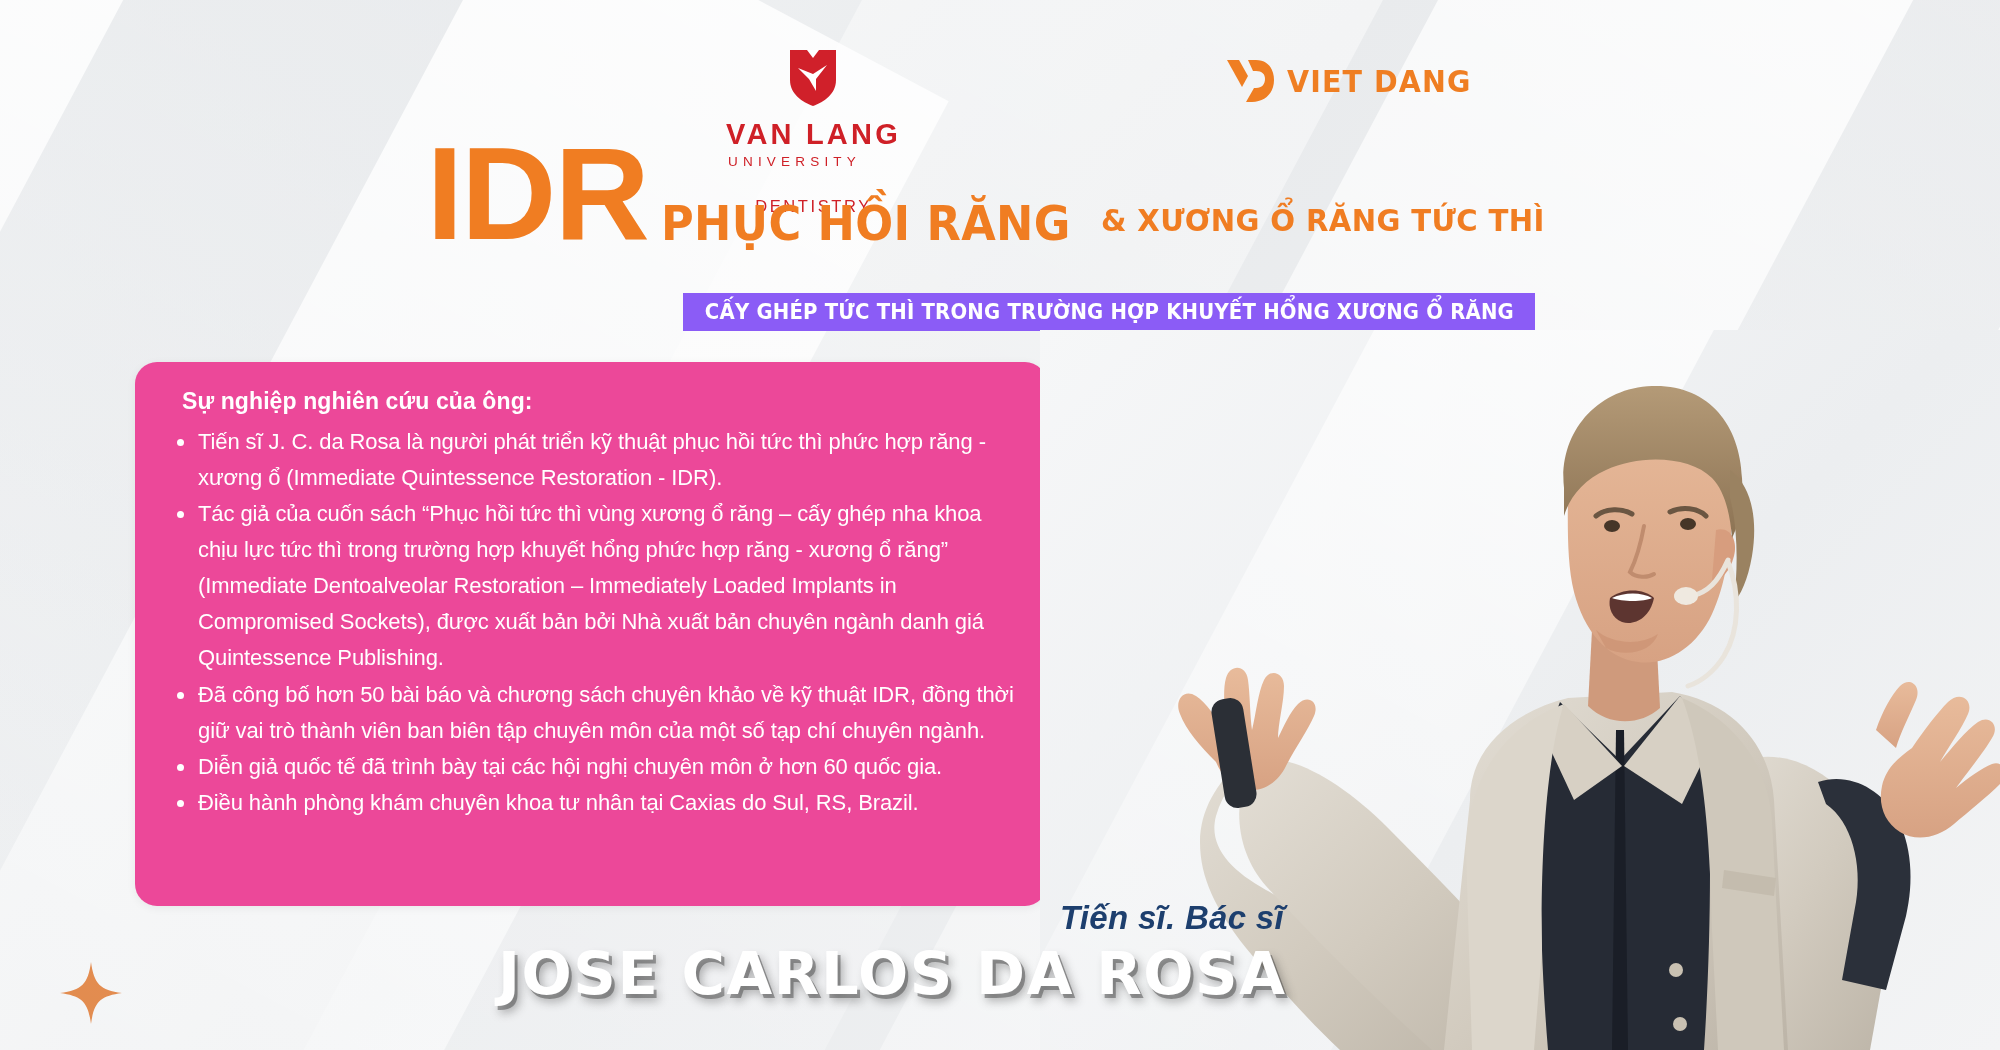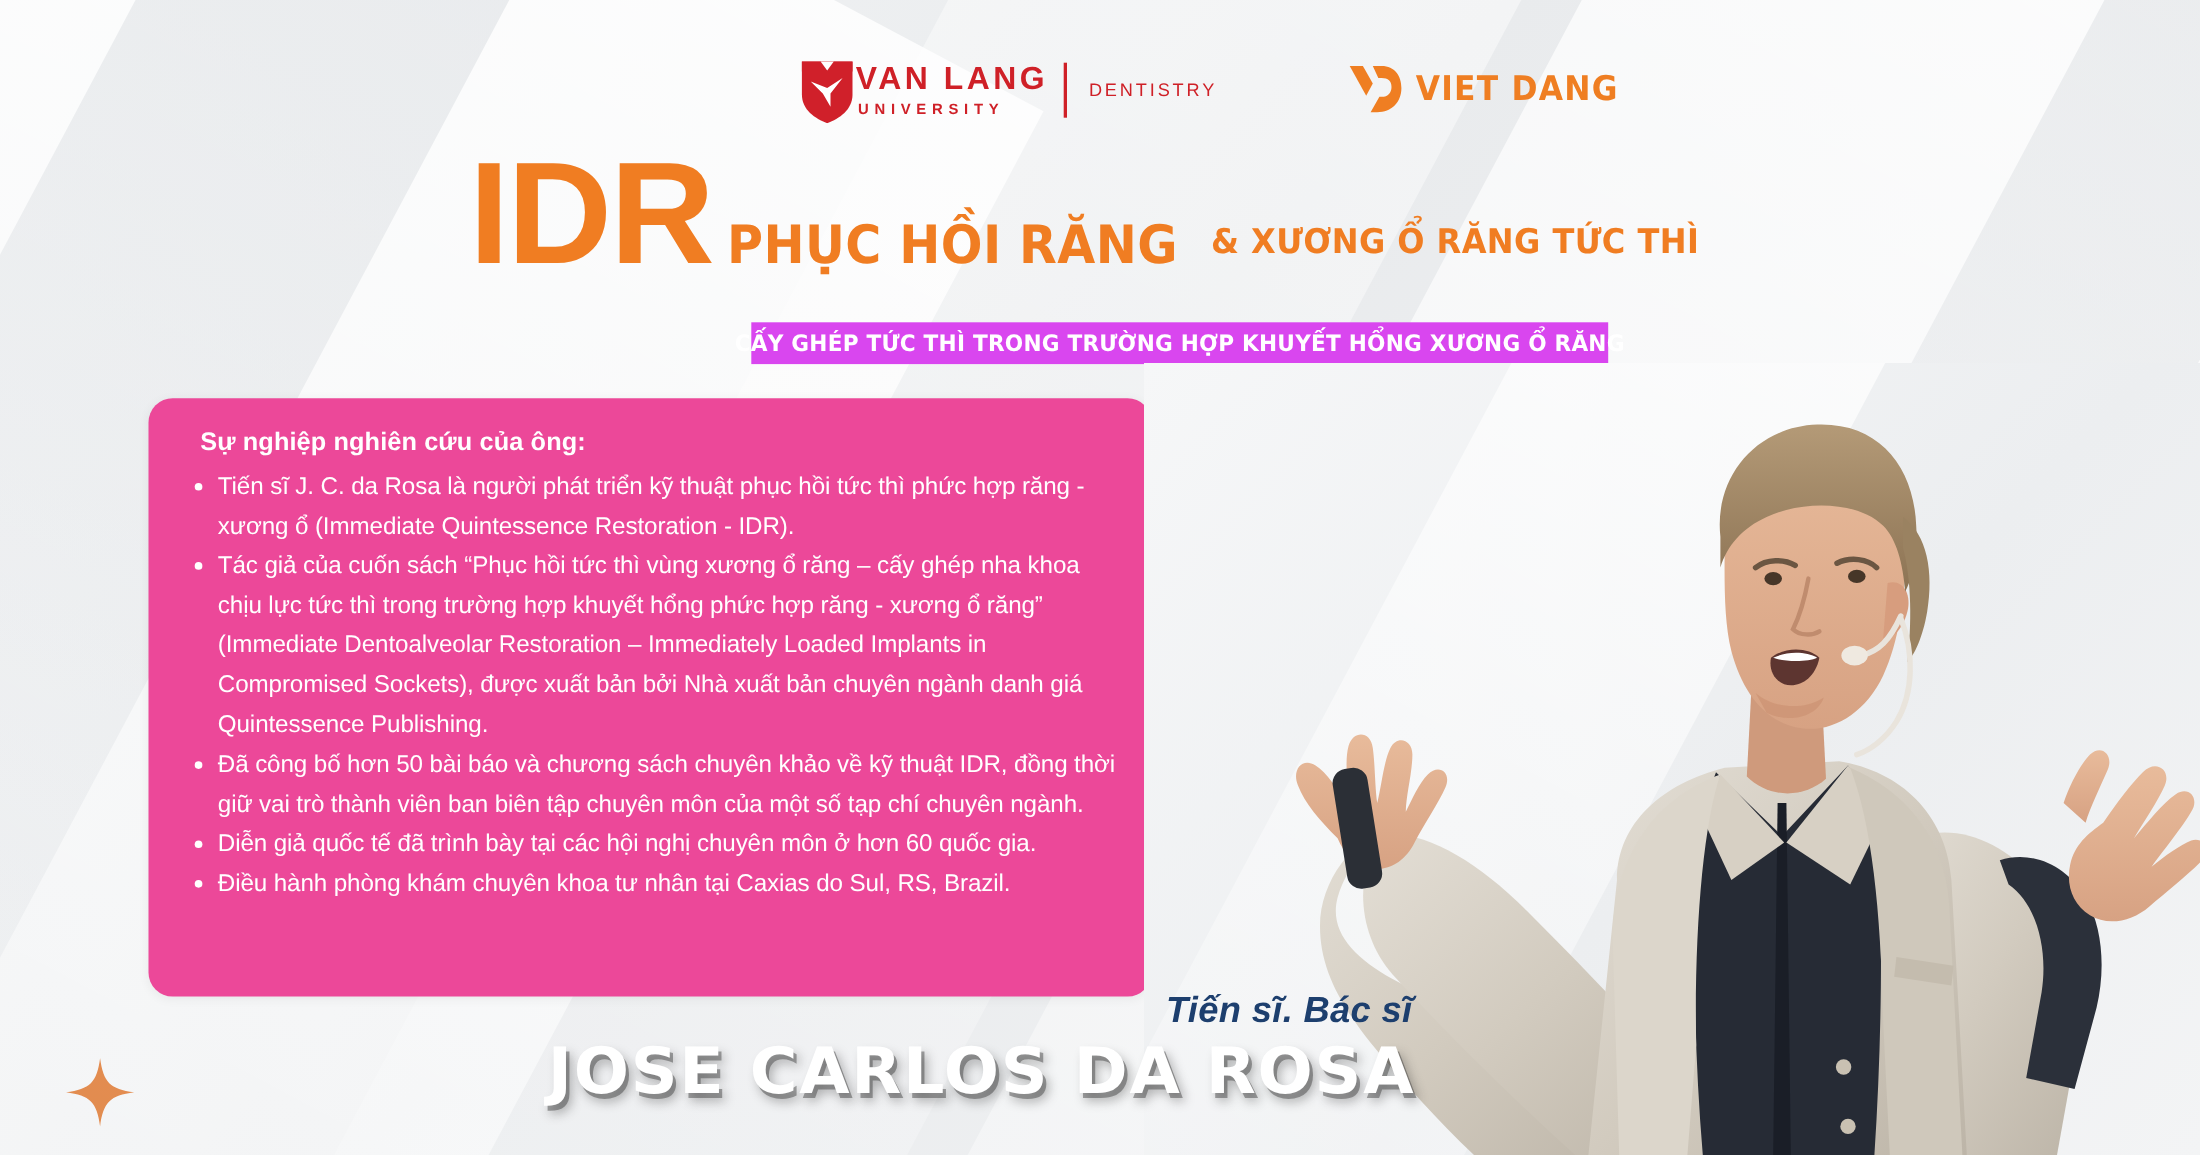--- a/index.html
+++ b/index.html
@@ -52,30 +52,30 @@
     background:linear-gradient(180deg,rgba(255,255,255,.55),rgba(255,255,255,.1));
     transform:rotate(28deg);
   }
 
   
   .logo-row {
     position:absolute; left:0; top:46px; width:2000px; height:72px;
   }
   .vanlang {
     position:absolute; left:726px; top:0;
-    display:flex; align-items:center; height:72px;
+    display:flex; align-items:center; gap:14px; height:72px;flex-direction:column;
   }
   .shield { width:52px; height:60px; flex:none; }
   .vl-text { display:flex; flex-direction:column; line-height:1; }
   .vl-main {
     color:#cf2027; font-weight:700; font-size:29px;
     letter-spacing:3.2px;
   }
   .vl-sub {
-    color:#cf2027; font-weight:700; font-size:13.5px;
+    color:#cf2027; font-weight:400; font-size:13.5px;
     letter-spacing:5.2px; margin-top:6px; padding-left:2px;
   }
   .vl-divider {
     width:3px; height:50px; background:#cf2027; margin:0 20px 0 14px;
   }
   .vl-dentistry {
     color:#cf2027; font-weight:400; font-size:16.5px;
     letter-spacing:2.6px;
   }
   .vietdang {
@@ -112,22 +112,22 @@
     transform:scaleX(.93); transform-origin:left top;
   }
   .xuong {
     color:#f07d22; font-weight:800; font-size:31px;
     line-height:1.25; letter-spacing:.4px; margin-top:2px;
     font-family:"DejaVu Sans", sans-serif;
     transform:scaleX(.94); transform-origin:left top;
   }
   .ribbon {
     position:absolute; left:683px; top:293px;
-    width:779px; height:38px;
-    background:#d946ef;
+    width:852px; height:38px;
+    background:#8b5cf6;
     display:flex; align-items:center; justify-content:center;
   }
   .ribbon span {
     color:#ffffff; font-weight:800; font-size:20.5px;
     letter-spacing:.2px; white-space:nowrap;
     font-family:"DejaVu Sans", sans-serif;
     transform:scaleX(.96);
   }
 
   

